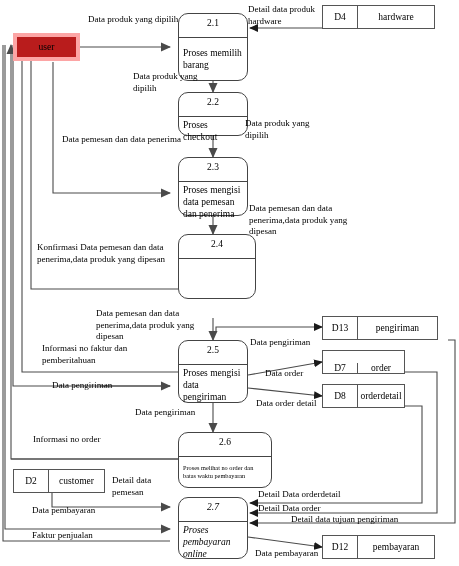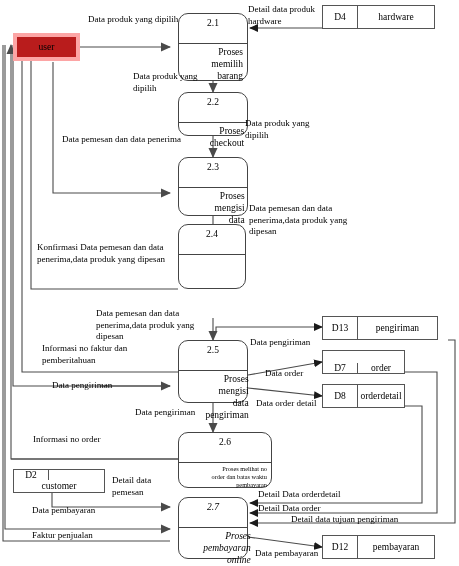--- a/index.html
+++ b/index.html
@@ -3,23 +3,23 @@
 <meta charset="utf-8">
 <style>
   html,body{margin:0;padding:0;background:#ffffff;}
   body{width:459px;height:566px;font-family:"Liberation Serif",serif;color:#000;}
   #stage{position:relative;width:459px;height:566px;overflow:hidden;background:#fff;}
   svg#wires{position:absolute;left:0;top:0;width:459px;height:566px;}
 
   .proc{position:absolute;border:1.4px solid #444;border-radius:10px;background:#fff;
         box-sizing:border-box;display:flex;flex-direction:column;align-items:stretch;}
   .proc .pid{text-align:center;font-size:9.5px;line-height:13px;padding-top:3px;
-             border-bottom:1.4px solid #444;padding-bottom:13px;}
-  .proc .ptxt{flex:1;display:flex;align-items:center;justify-content:center;text-align:right;
-              font-size:9.5px;line-height:12px;padding:2px 4px;box-sizing:border-box;margin-left:28px;}
+             border-bottom:1.4px solid #444;padding-bottom:7px;}
+  .proc .ptxt{flex:1;display:flex;align-items:center;justify-content:center;text-align:left;
+              font-size:9.5px;line-height:12px;padding:2px 4px;box-sizing:border-box;}
   .proc.small .ptxt{font-size:6.3px;line-height:8.2px;}
 
   .store{position:absolute;border:1.2px solid #555;background:#fff;box-sizing:border-box;
          display:flex;align-items:stretch;}
   .store .sid{width:34px;border-right:1.2px solid #555;display:flex;align-items:center;
               justify-content:center;font-size:9.5px;}
   .store .sname{flex:1;display:flex;align-items:center;justify-content:center;font-size:9.5px;}
 
   .entity{position:absolute;border:4px solid #fca5a5;background:#b91c1c;box-sizing:border-box;
           display:flex;align-items:center;justify-content:center;font-size:9.5px;}
@@ -103,21 +103,21 @@
   <div class="proc" style="left:178px;top:92px;width:70px;height:44px;">
     <div class="pid">2.2</div>
     <div class="ptxt">Proses checkout</div>
   </div>
 
   <div class="proc" style="left:178px;top:157px;width:70px;height:59px;">
     <div class="pid">2.3</div>
     <div class="ptxt">Proses  mengisi data pemesan dan penerima</div>
   </div>
 
-  <div class="proc" style="left:178px;top:224px;width:68px;height:65px;">
+  <div class="proc" style="left:178px;top:234px;width:78px;height:65px;">
     <div class="pid">2.4</div>
   </div>
 
   <div class="proc" style="left:178px;top:340px;width:70px;height:63px;">
     <div class="pid">2.5</div>
     <div class="ptxt">Proses mengisi data pengiriman</div>
   </div>
 
   <div class="proc small" style="left:178px;top:432px;width:94px;height:56px;">
     <div class="pid">2.6</div>
@@ -142,21 +142,21 @@
   <div class="store" style="left:322px;top:350px;width:83px;height:24px;align-items:flex-end;">
     <div class="sid">D7</div>
     <div class="sname">order</div>
   </div>
 
   <div class="store" style="left:322px;top:384px;width:83px;height:24px;">
     <div class="sid">D8</div>
     <div class="sname">orderdetail</div>
   </div>
 
-  <div class="store" style="left:13px;top:469px;width:92px;height:24px;flex-direction:column;">
+  <div class="store" style="left:13px;top:469px;width:92px;height:24px;">
     <div class="sid">D2</div>
     <div class="sname">customer</div>
   </div>
 
   <div class="store" style="left:322px;top:535px;width:113px;height:24px;">
     <div class="sid">D12</div>
     <div class="sname">pembayaran</div>
   </div>
 
   <div class="lbl" style="left:88px;top:14px;width:95px;">Data produk yang dipilih</div>

